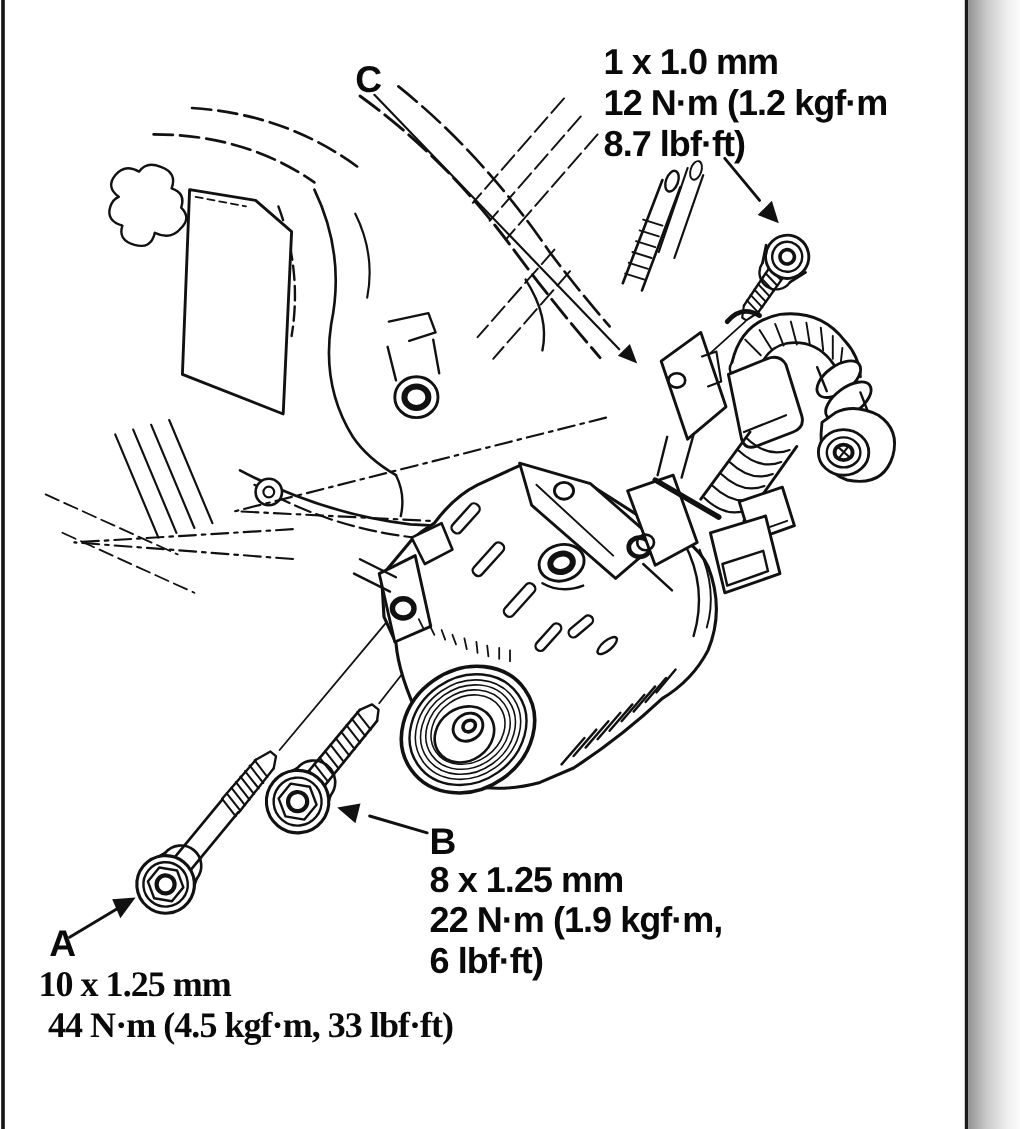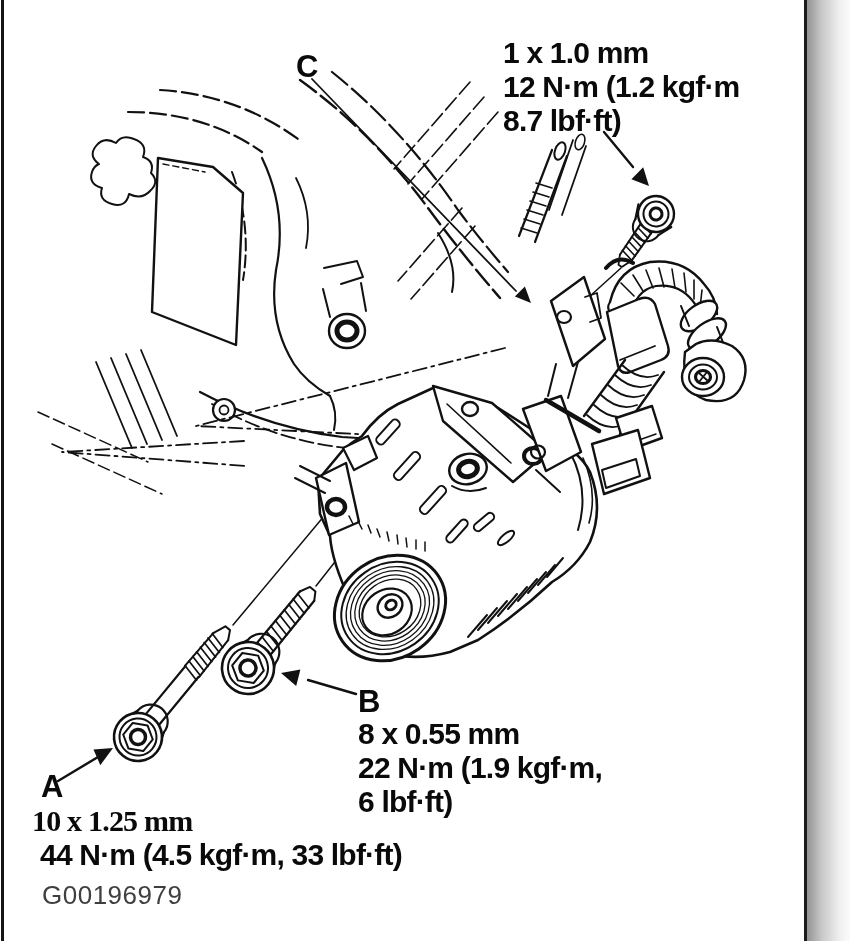--- a/index.html
+++ b/index.html
@@ -256,29 +256,28 @@
   <div class="lbl big" style="left:296px;top:50px;">C</div>
 
   <div>
     <div class="lbl" style="left:503px;top:36px;">1 x 1.0 mm</div>
     <div class="lbl" style="left:503px;top:70px;">12 N·m (1.2 kgf·m</div>
     <div class="lbl" style="left:503px;top:104px;text-align:center;">8.7 lbf·ft)</div>
   </div>
 
   <div>
     <div class="lbl big" style="left:358px;top:685px;">B</div>
-    <div class="lbl" style="left:358px;top:717px;">8 x 0.55 mm</div>
+    <div class="lbl" style="left:358px;top:717px;">8 x 1.25 mm</div>
     <div class="lbl" style="left:358px;top:751px;">22 N·m (1.9 kgf·m,</div>
     <div class="lbl" style="left:358px;top:785px;">6 lbf·ft)</div>
   </div>
 
   <div>
     <div class="lbl big" style="left:41px;top:770px;">A</div>
     <div class="lbl" style="left:32px;top:804px;font-family:Liberation Serif, serif;">10 x 1.25 mm</div>
-    <div class="lbl" style="left:40px;top:838px;">44 N·m (4.5 kgf·m, 33 lbf·ft)</div>
+    <div class="lbl" style="left:40px;top:838px;font-family:Liberation Serif, serif;">44 N·m (4.5 kgf·m, 33 lbf·ft)</div>
   </div>
 
-  <div class="figid" style="left:42px;top:880px;">G00196979</div>
 
   <div class="edge-left"></div>
   <div class="edge-right-line"></div>
   <div class="edge-right-shadow"></div>
 </div>
 
 </body></html>

